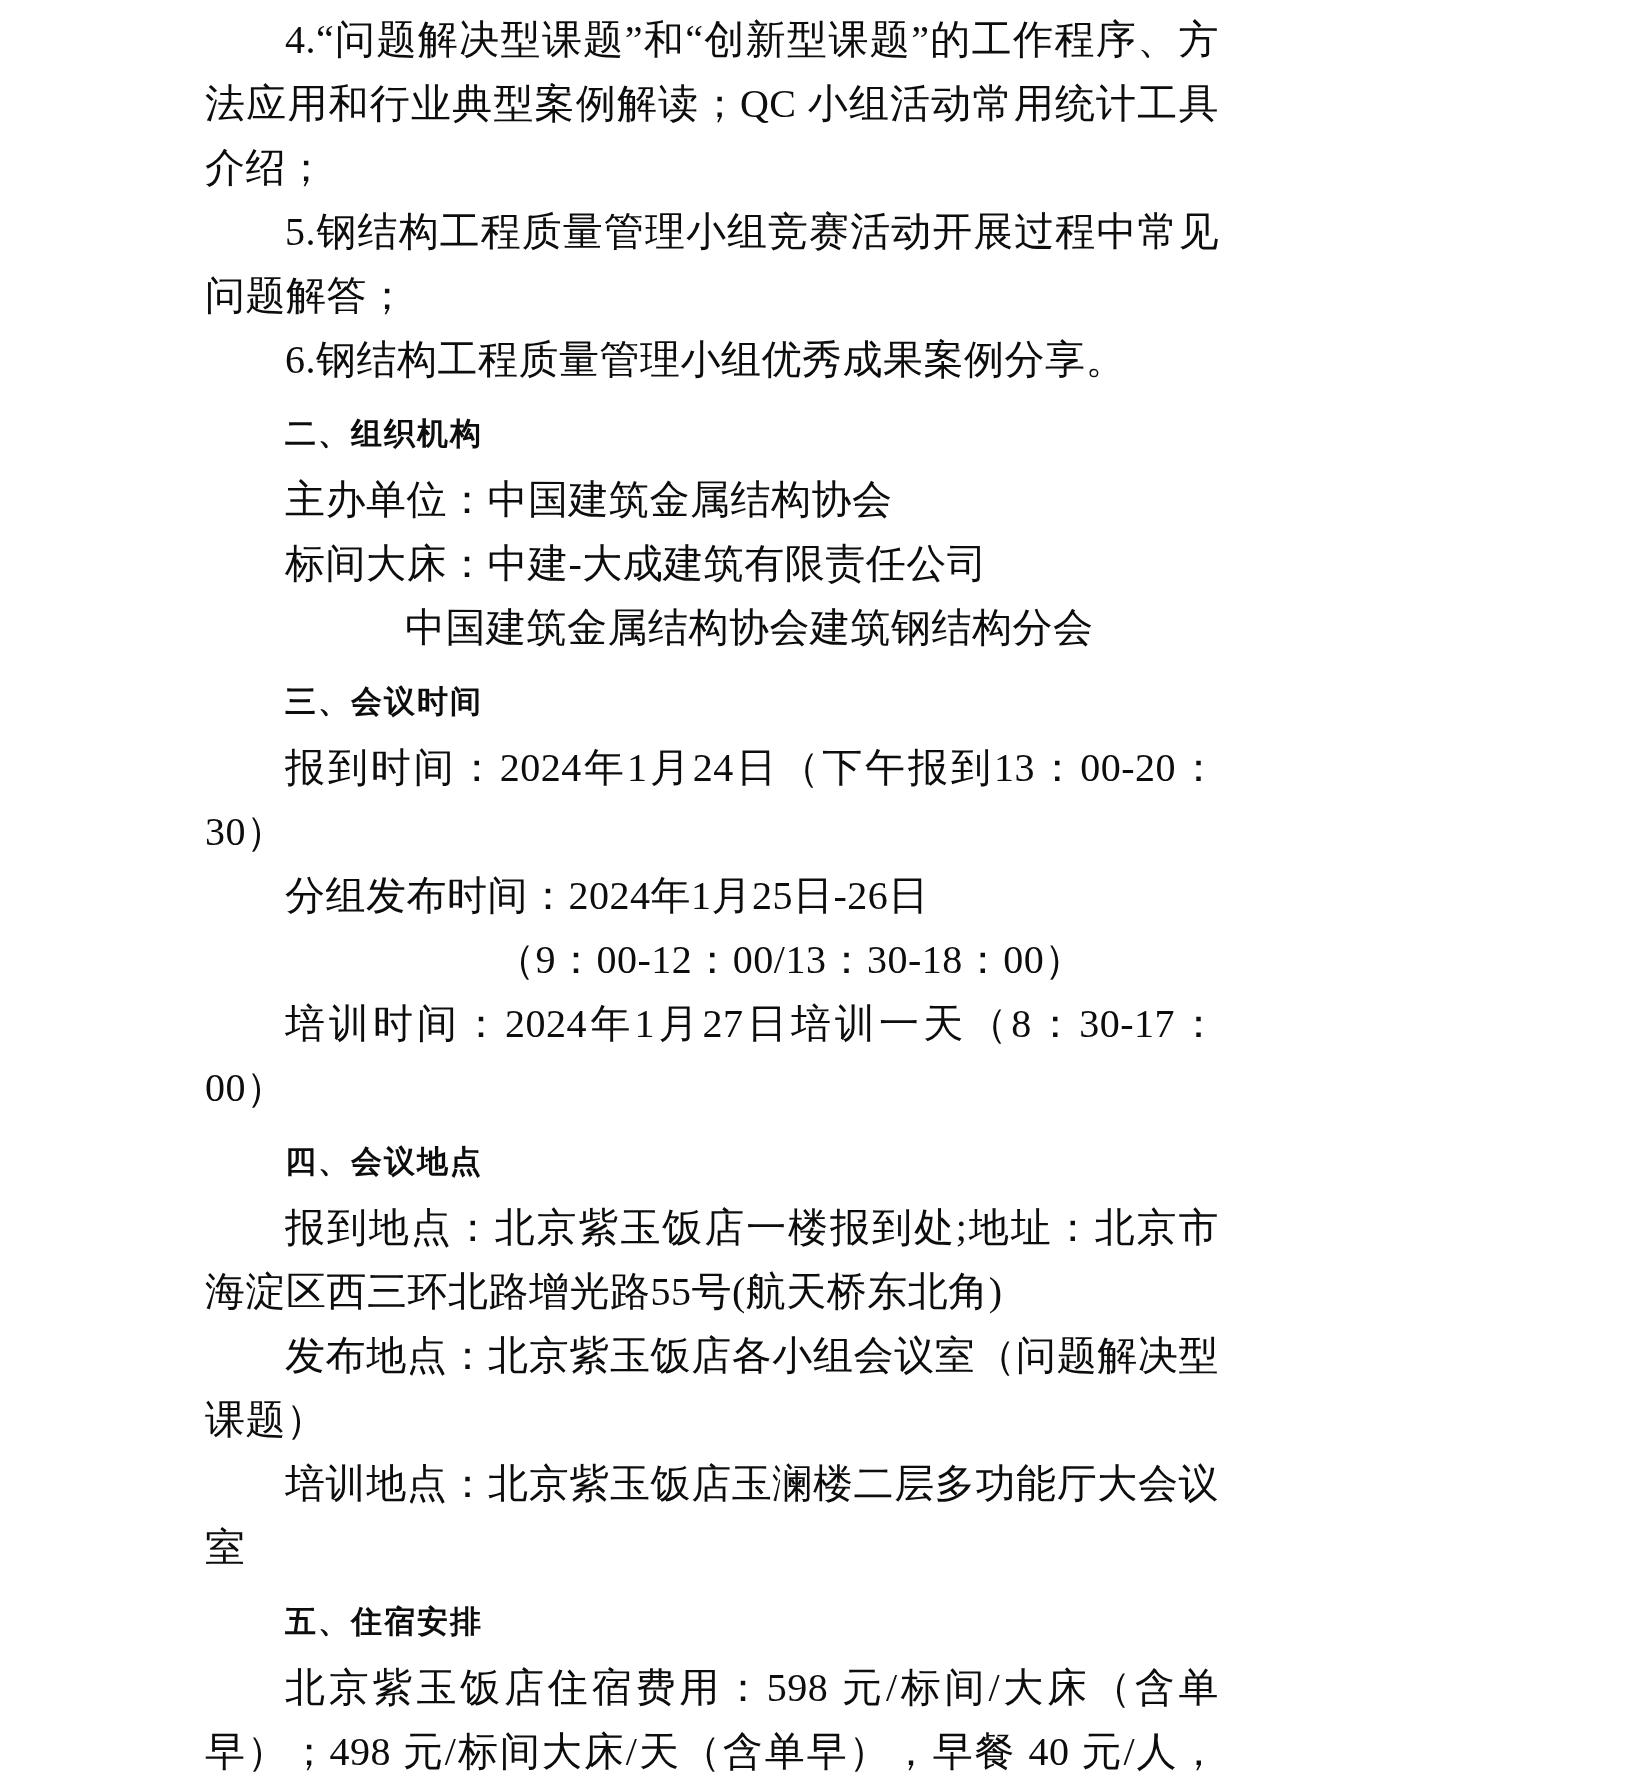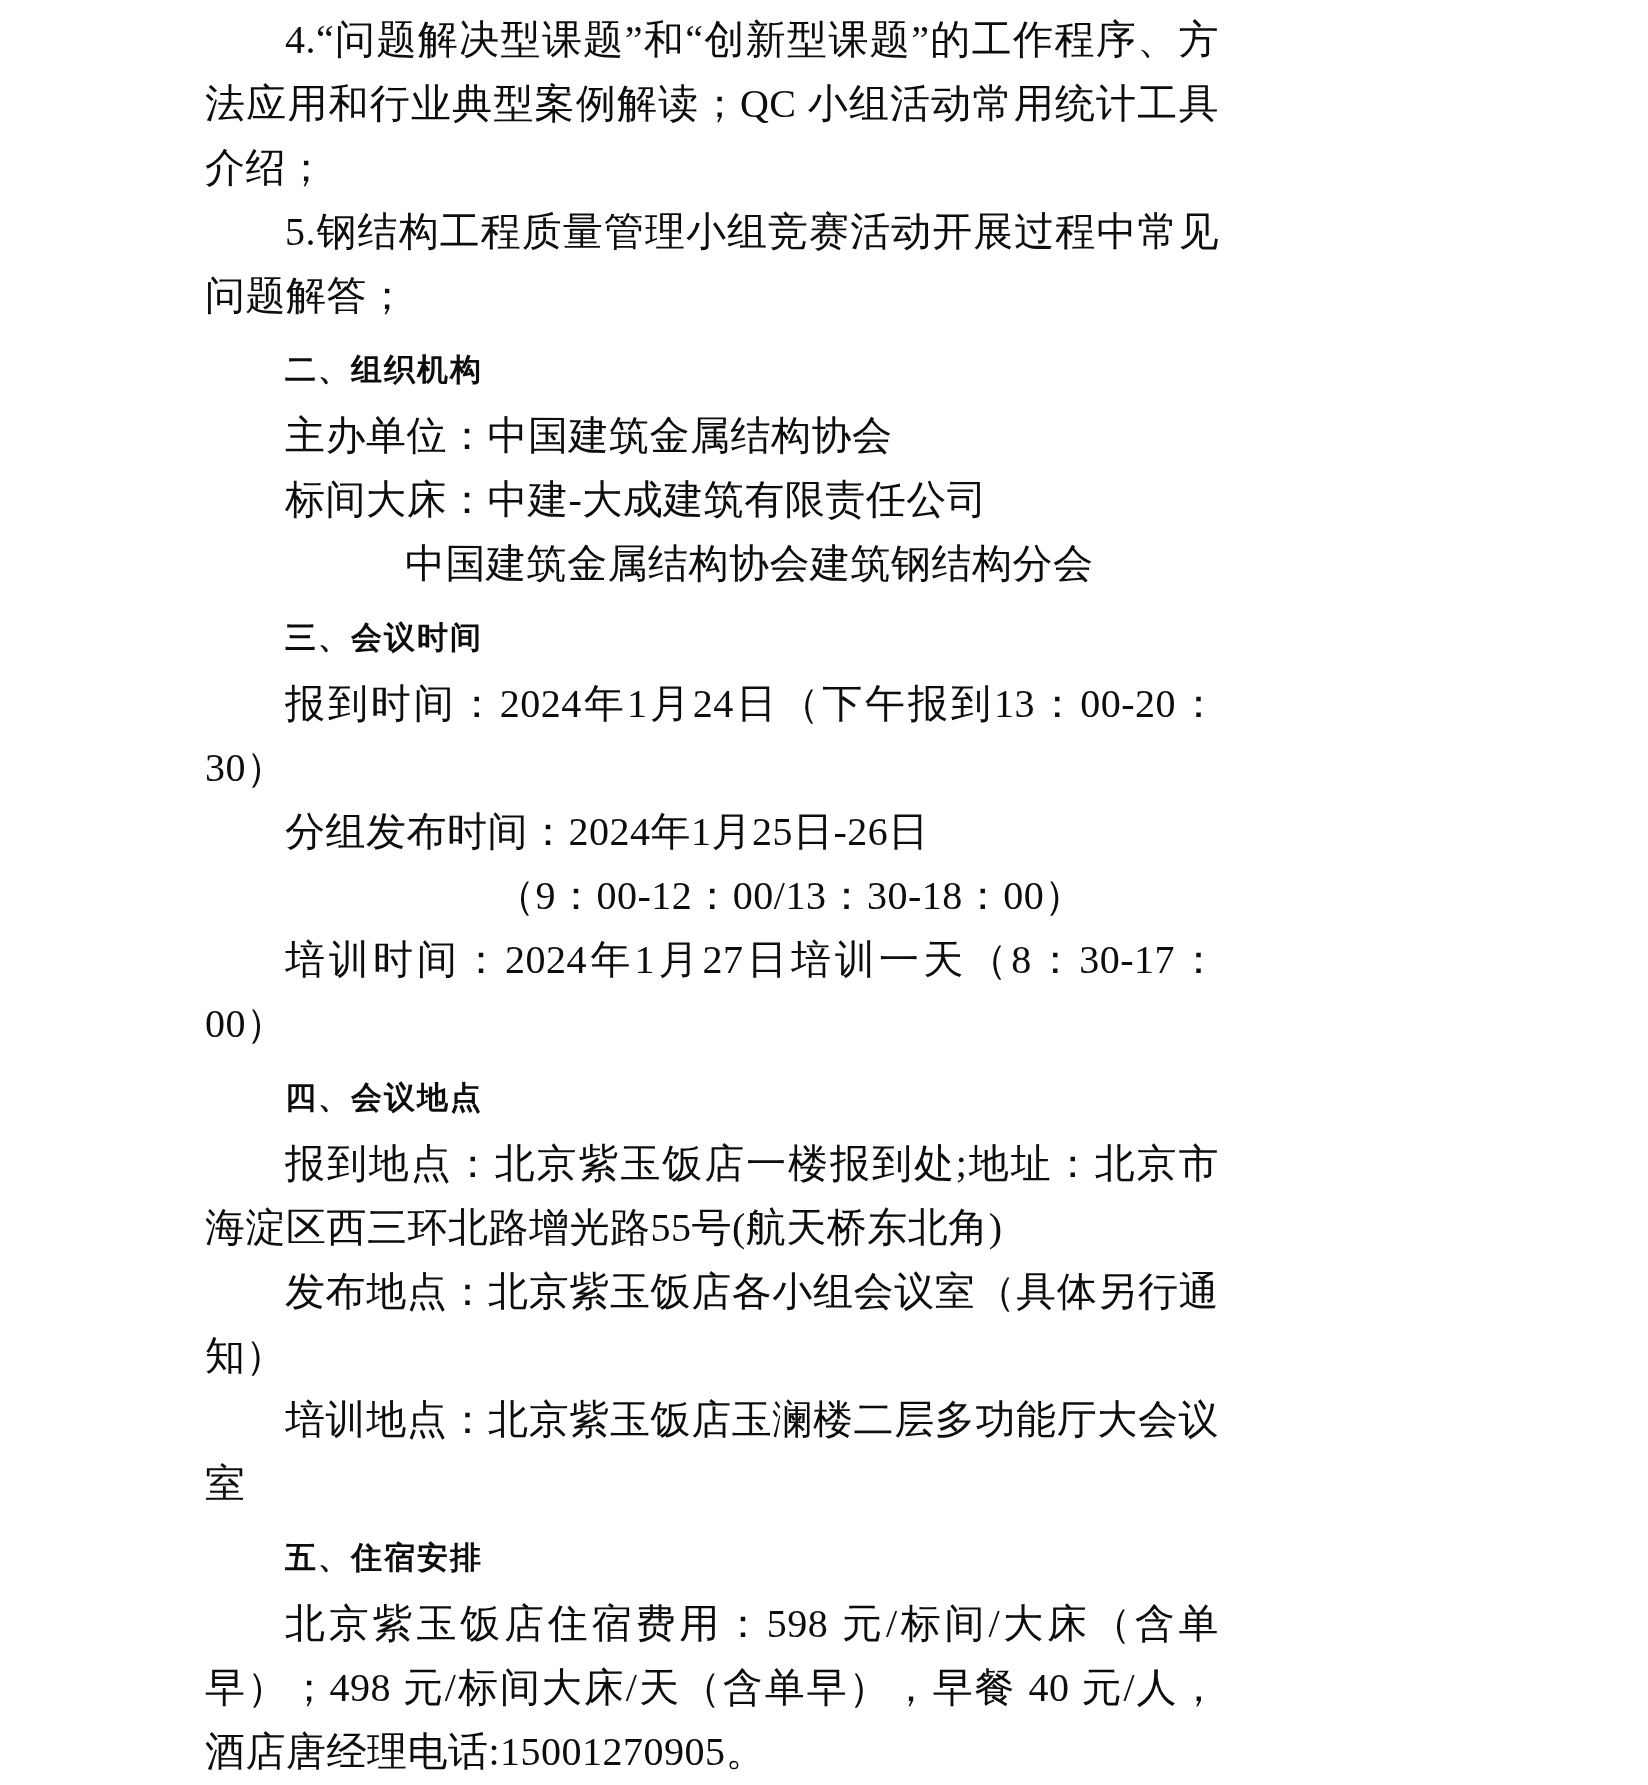--- a/index.html
+++ b/index.html
@@ -56,20 +56,21 @@
 </head>
 <body>
 
 <div class="page">
   <div class="doc-body">
 
     <p class="indent">4.“问题解决型课题”和“创新型课题”的工作程序、方法应用和行业典型案例解读；QC 小组活动常用统计工具介绍；</p>
 
     <p class="indent">5.钢结构工程质量管理小组竞赛活动开展过程中常见问题解答；</p>
 
+    <p class="indent">6.钢结构工程质量管理小组优秀成果案例分享。</p>
 
     <p class="heading">二、组织机构</p>
 
     <p class="indent">主办单位：中国建筑金属结构协会</p>
 
     <p class="indent">标间大床：中建-大成建筑有限责任公司</p>
 
     <p class="indent-big">中国建筑金属结构协会建筑钢结构分会</p>
 
     <p class="heading">三、会议时间</p>
@@ -79,21 +80,21 @@
     <p class="indent">分组发布时间：2024年1月25日-26日</p>
 
     <p class="center-ish">（9：00-12：00/13：30-18：00）</p>
 
     <p class="indent">培训时间：2024年1月27日培训一天（8：30-17：00）</p>
 
     <p class="heading">四、会议地点</p>
 
     <p class="indent">报到地点：北京紫玉饭店一楼报到处;地址：北京市海淀区西三环北路增光路55号(航天桥东北角)</p>
 
-    <p class="indent">发布地点：北京紫玉饭店各小组会议室（具体另行通知）</p>
+    <p class="indent">发布地点：北京紫玉饭店各小组会议室（问题解决型课题）</p>
 
     <p class="indent">培训地点：北京紫玉饭店玉澜楼二层多功能厅大会议室</p>
 
     <p class="heading">五、住宿安排</p>
 
     <p class="indent">北京紫玉饭店住宿费用：598 元/标间/大床（含单早）；498 元/标间大床/天（含单早），早餐 40 元/人，酒店唐经理电话:15001270905。</p>
 
   </div>
 </div>
 

